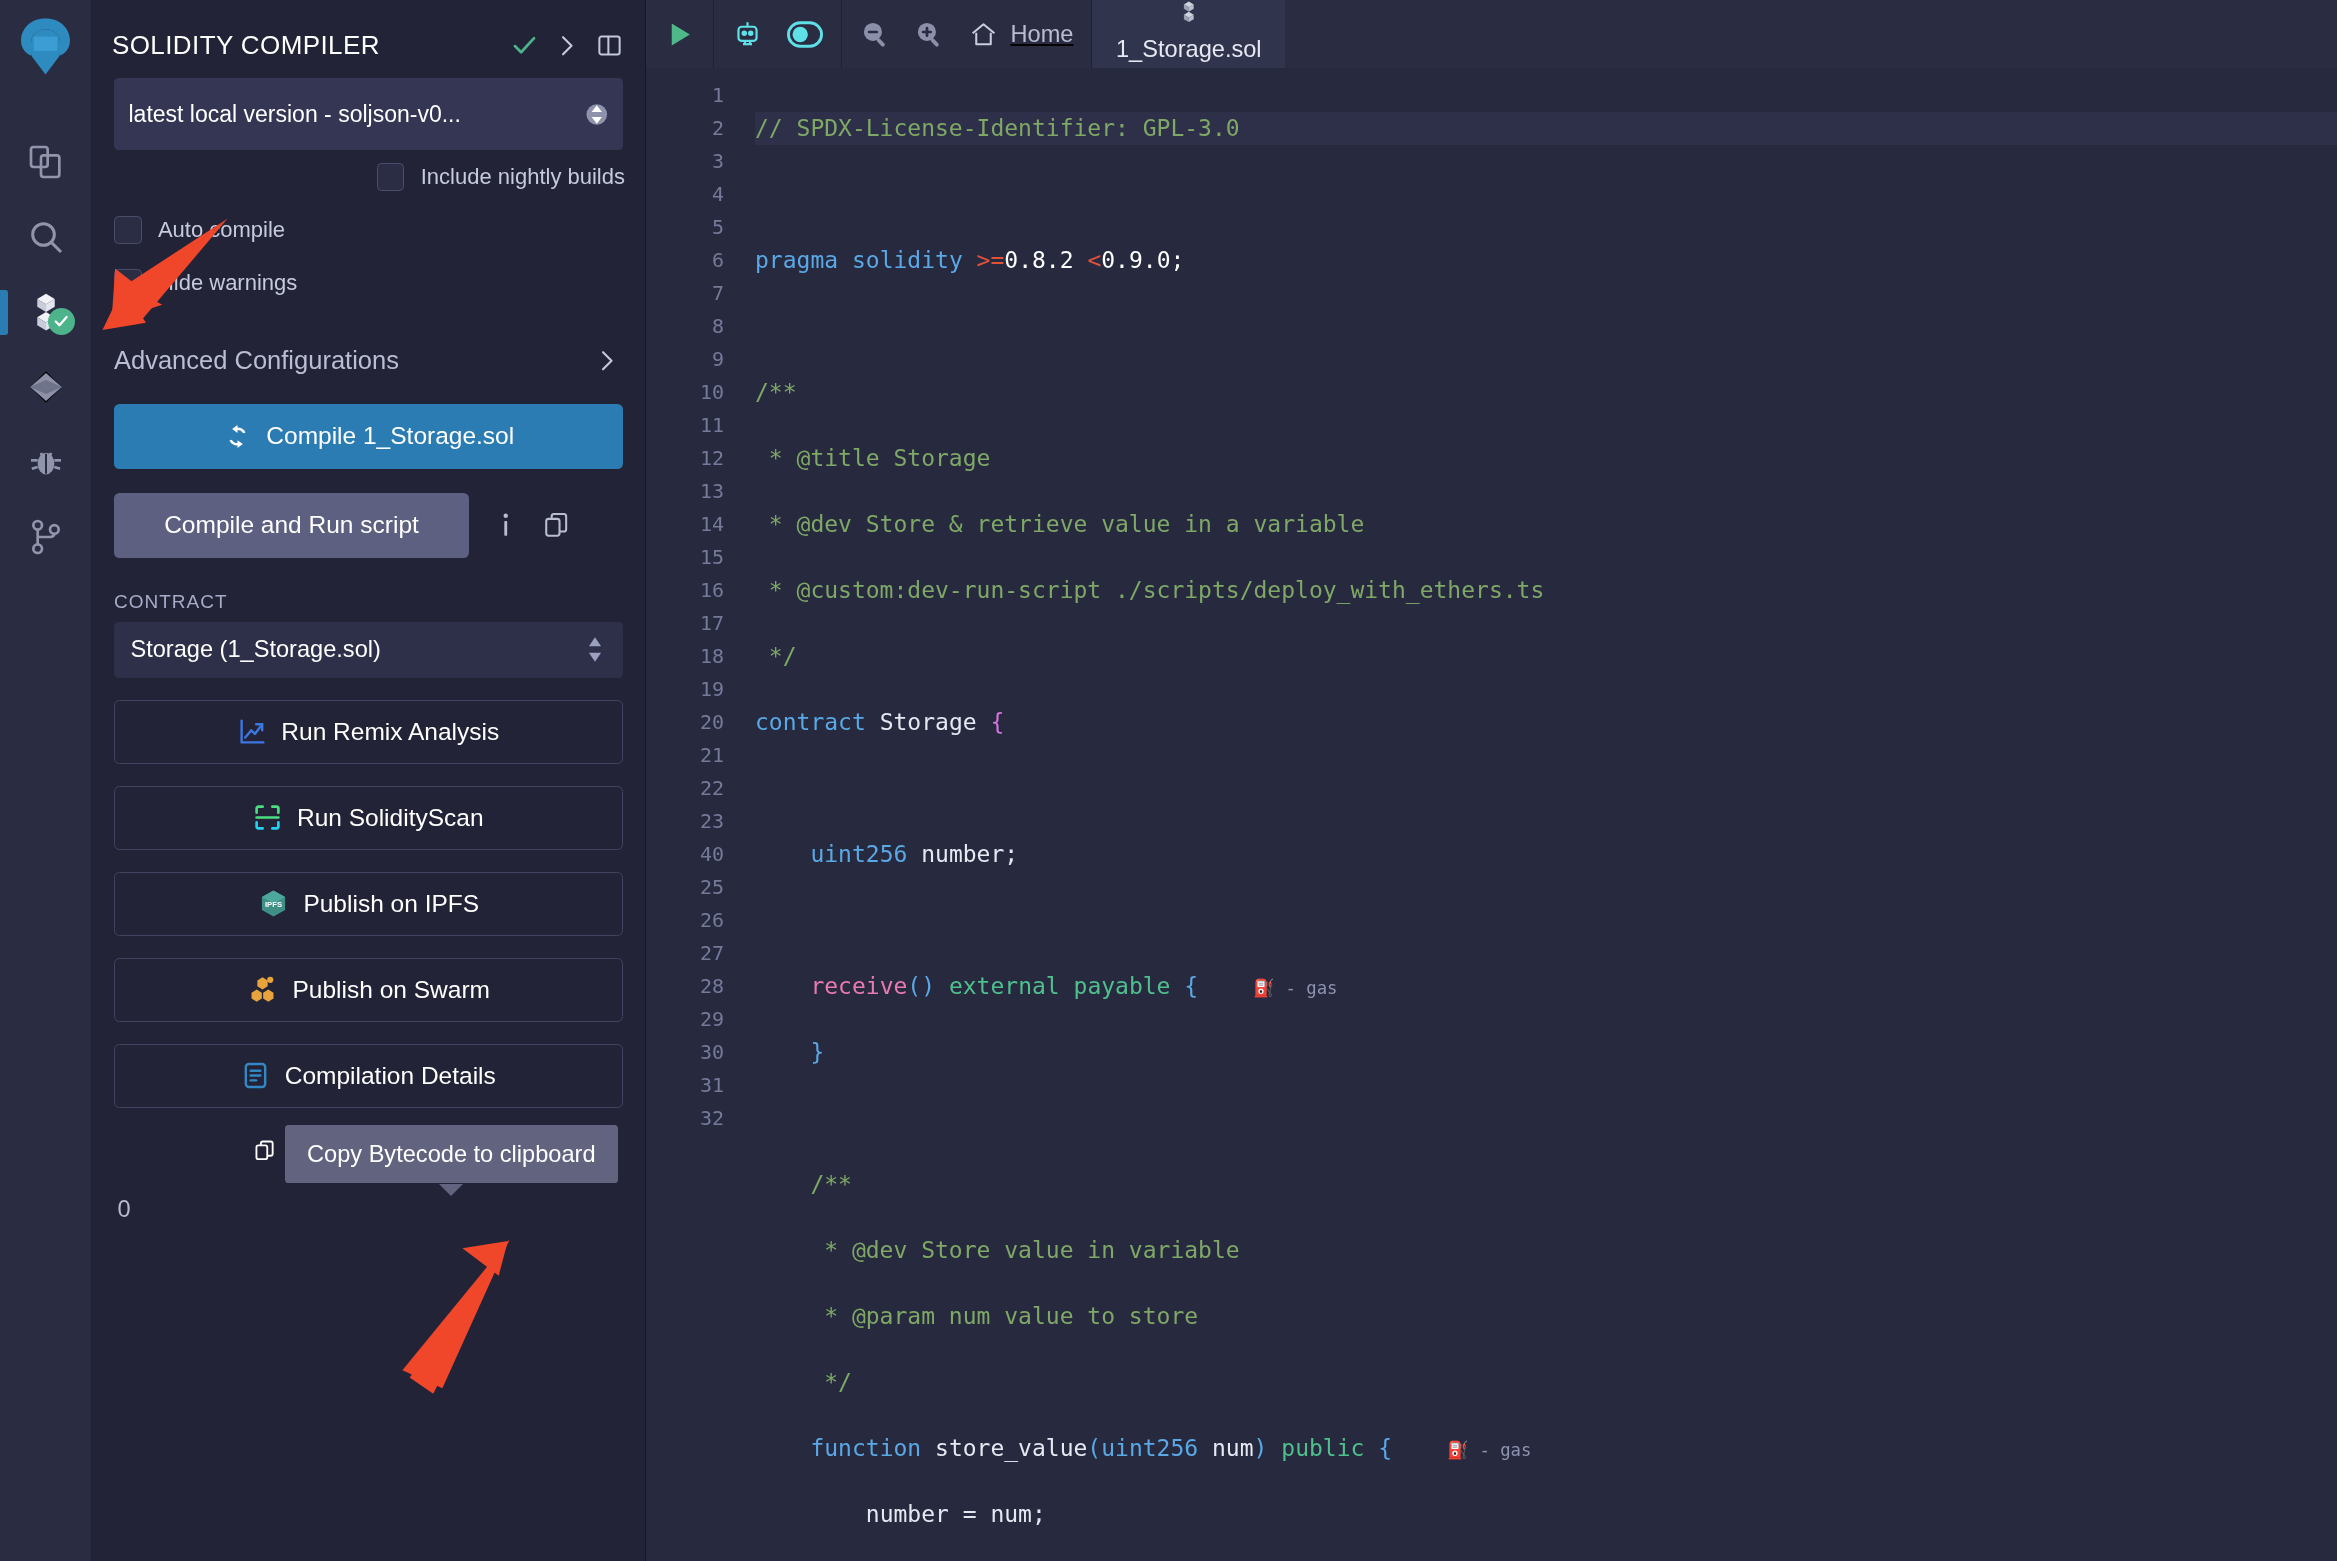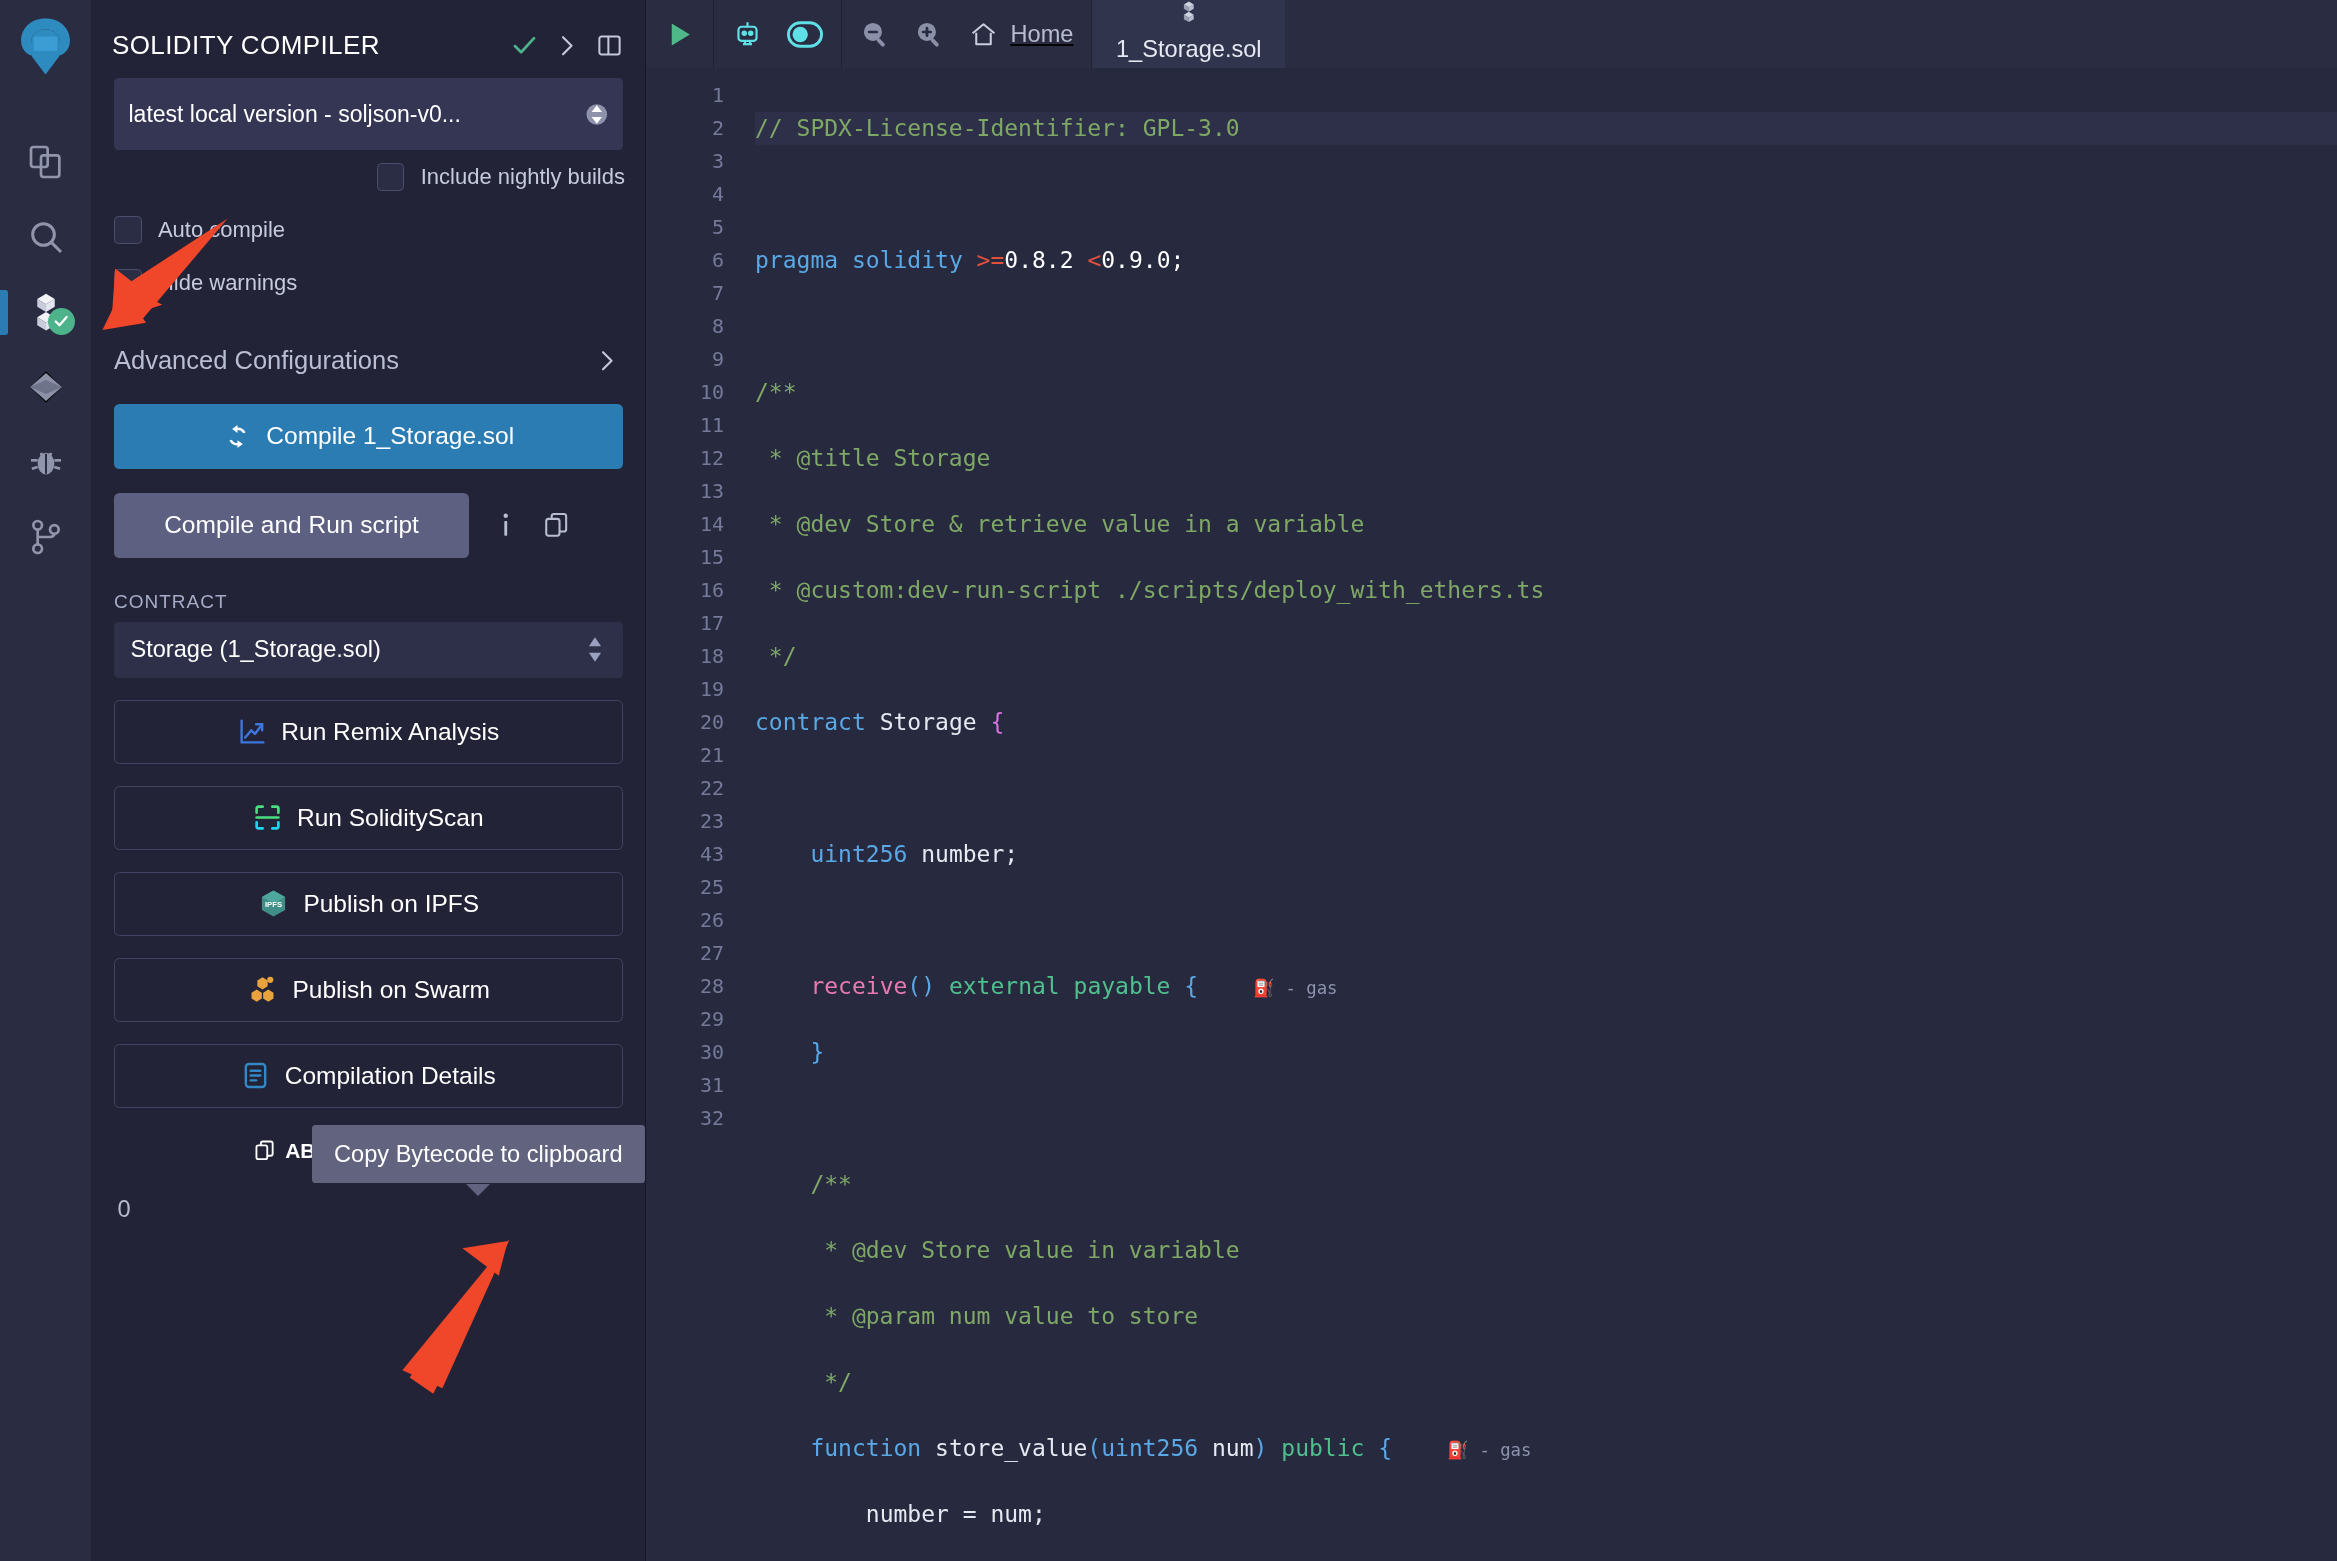--- a/index.html
+++ b/index.html
@@ -249,21 +249,21 @@
   }
   .zero-text {
     color: #b7bbd0;
     font-size: 23.6px;
     margin: 33px 0 0 25.5px;
   }
 
   
   .tooltip {
     position: absolute;
-    left: 220px;
+    left: 193px;
     top: 1125px;
     background: #62647f;
     color: #ffffff;
     font-size: 23.6px;
     padding: 15.5px 22px;
     border-radius: 3.6px;
     white-space: nowrap;
     z-index: 40;
   }
   .tooltip::after {
@@ -728,21 +728,21 @@
           <div>14</div>
           <div>15</div>
           <div>16</div>
           <div>17</div>
           <div>18</div>
           <div>19</div>
           <div>20</div>
           <div>21</div>
           <div>22</div>
           <div>23</div>
-          <div>43</div>
+          <div>40</div>
           <div>25</div>
           <div>26</div>
           <div>27</div>
           <div>28</div>
           <div>29</div>
           <div>30</div>
           <div>31</div>
           <div>32</div>
         </div>
       <div class="code">

